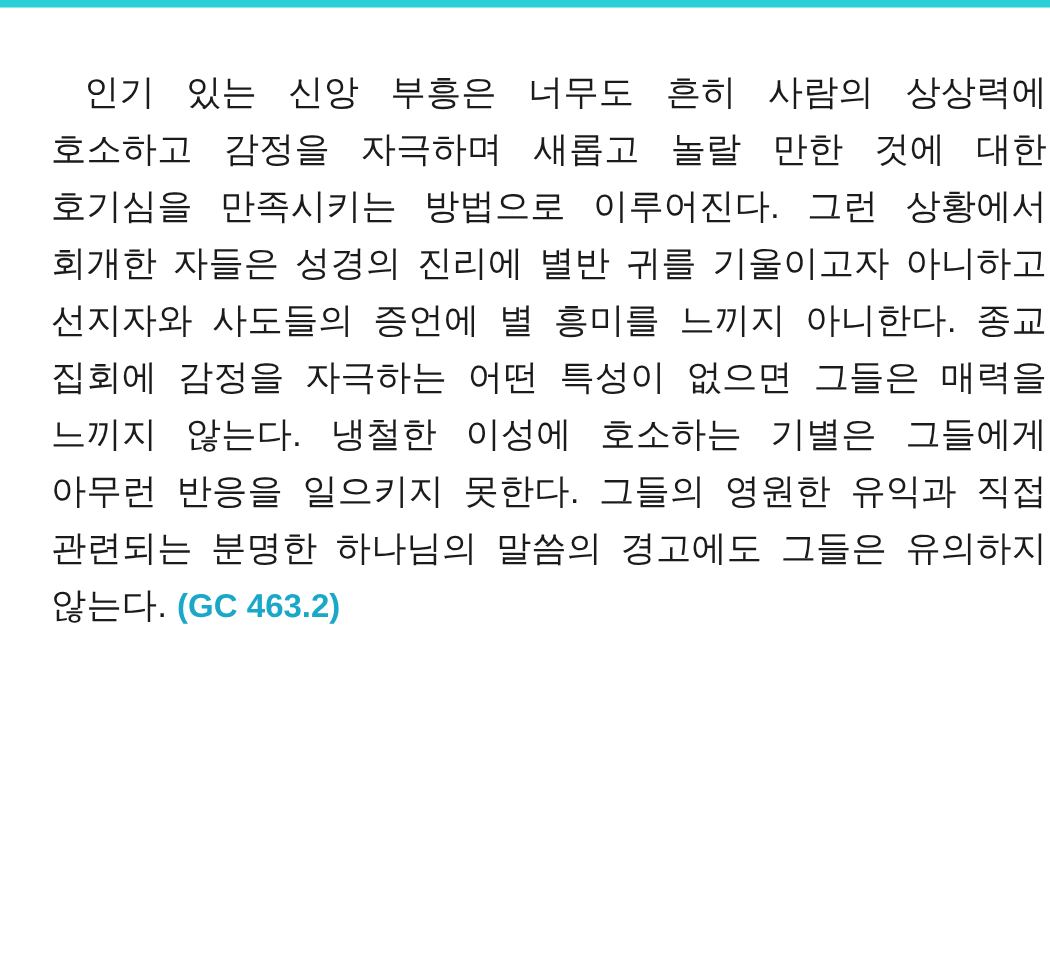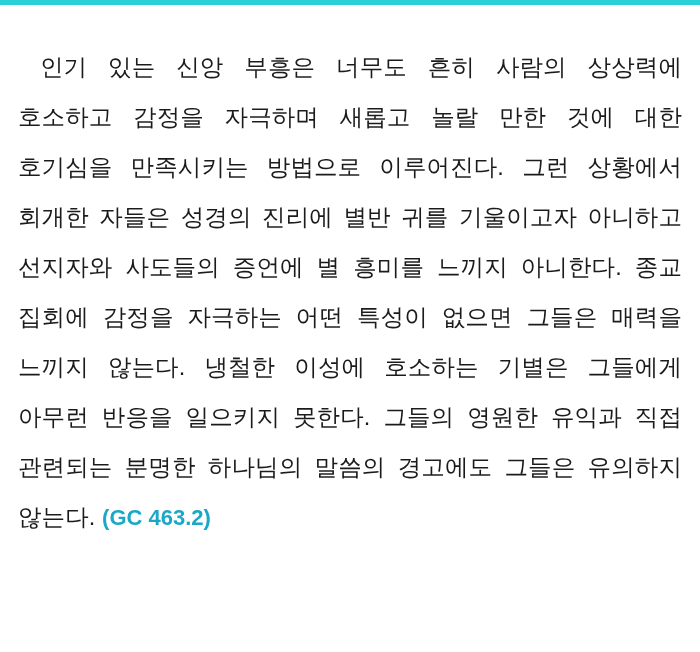--- a/index.html
+++ b/index.html
@@ -24,24 +24,24 @@
     position: absolute;
     top: 0;
     left: 0;
     width: 700px;
     height: 5px;
     background: #29d0d8;
   }
   .passage {
     position: absolute;
     top: 18px;
-    left: 18px;
+    left: 34px;
     width: 664px;
     font-size: 23.5px;
-    line-height: 50px;
+    line-height: 38px;
     color: #1b1b1b;
     text-align: justify;
     text-justify: inter-character;
     word-break: keep-all;
     letter-spacing: 0.1px;
   }
   .passage .indent {
     display: inline-block;
     width: 22px;
   }

